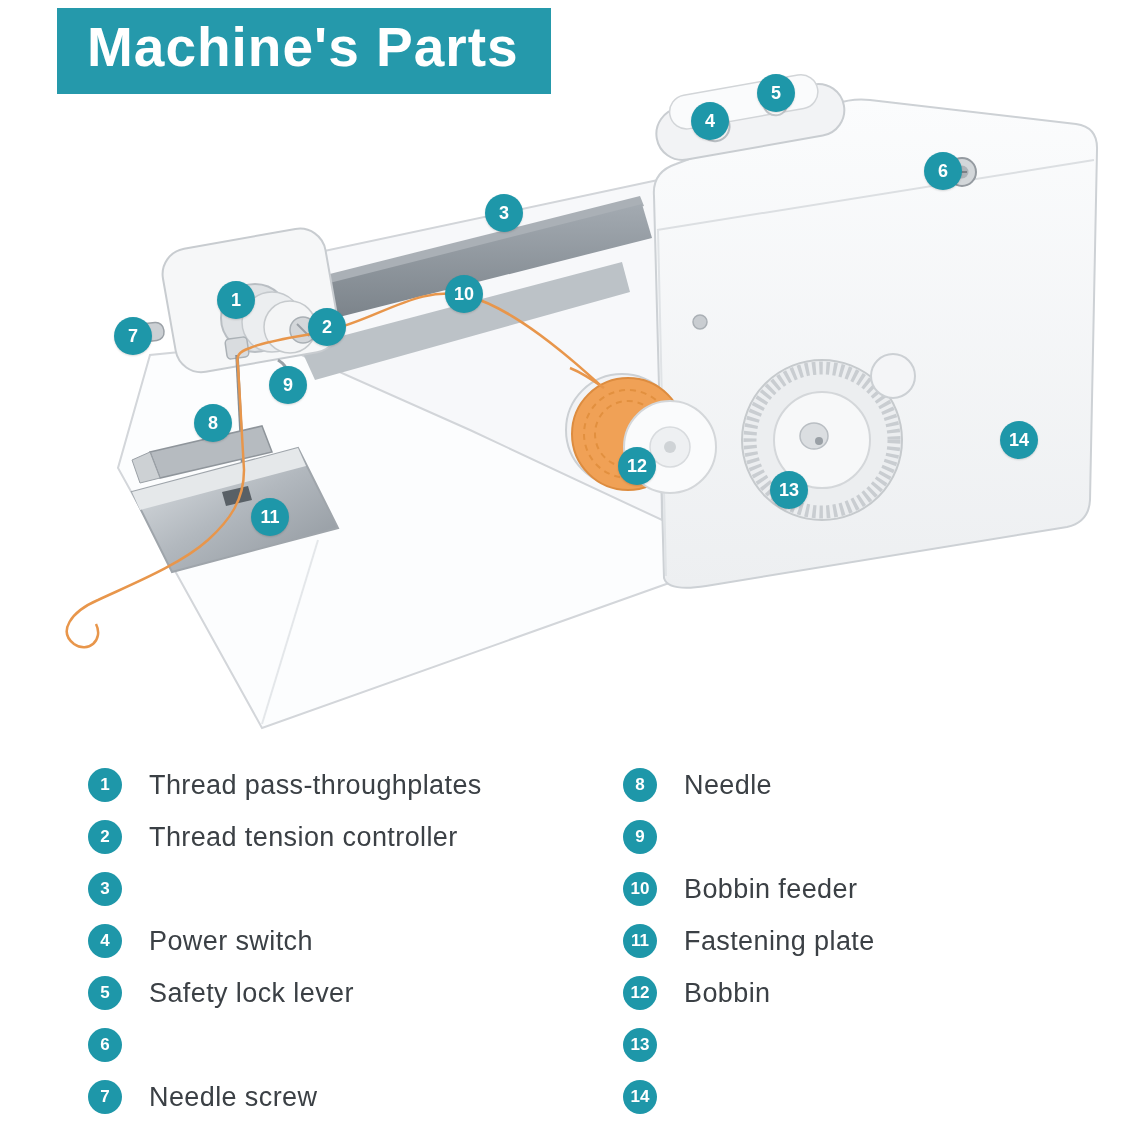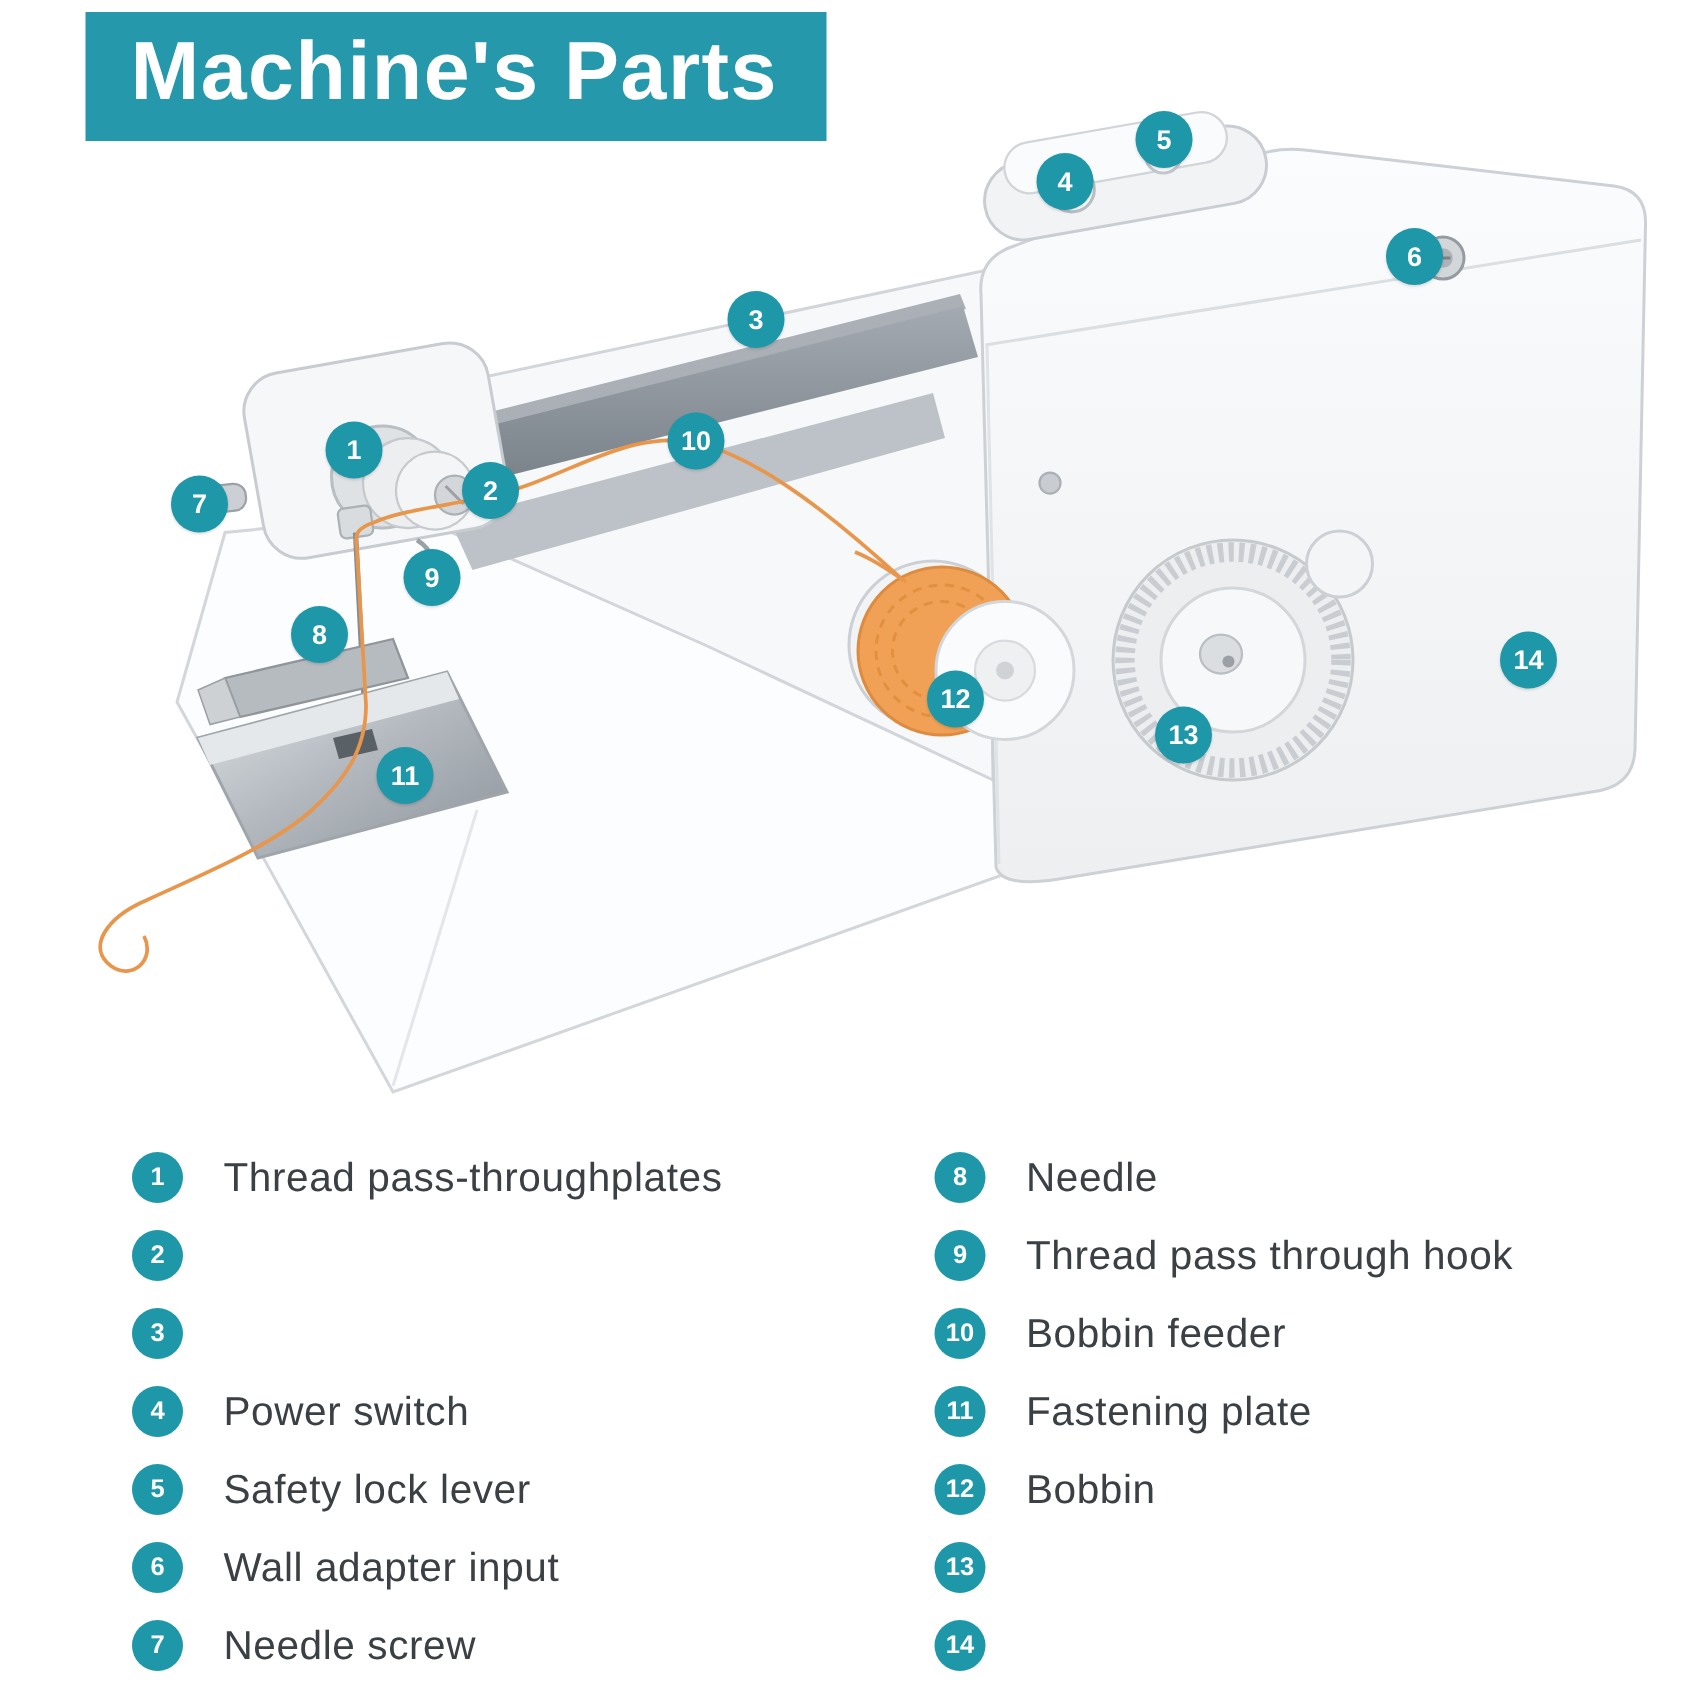--- a/index.html
+++ b/index.html
@@ -190,49 +190,48 @@
   </div>
 
   <div class="legend">
     <div class="legend-col col-left">
       <div class="legend-row">
         <span class="lnum">1</span>
         <span class="llabel">Thread pass-throughplates</span>
       </div>
       <div class="legend-row">
         <span class="lnum">2</span>
+        <span class="llabel">Thread tension controller</span>
       </div>
       <div class="legend-row">
         <span class="lnum">3</span>
       </div>
       <div class="legend-row">
         <span class="lnum">4</span>
         <span class="llabel">Power switch</span>
       </div>
       <div class="legend-row">
         <span class="lnum">5</span>
         <span class="llabel">Safety lock lever</span>
       </div>
       <div class="legend-row">
         <span class="lnum">6</span>
-        <span class="llabel">Wall adapter input</span>
       </div>
       <div class="legend-row">
         <span class="lnum">7</span>
         <span class="llabel">Needle screw</span>
       </div>
     </div>
     <div class="legend-col col-right">
       <div class="legend-row">
         <span class="lnum">8</span>
         <span class="llabel">Needle</span>
       </div>
       <div class="legend-row">
         <span class="lnum">9</span>
-        <span class="llabel">Thread pass through hook</span>
       </div>
       <div class="legend-row">
         <span class="lnum">10</span>
         <span class="llabel">Bobbin feeder</span>
       </div>
       <div class="legend-row">
         <span class="lnum">11</span>
         <span class="llabel">Fastening plate</span>
       </div>
       <div class="legend-row">

